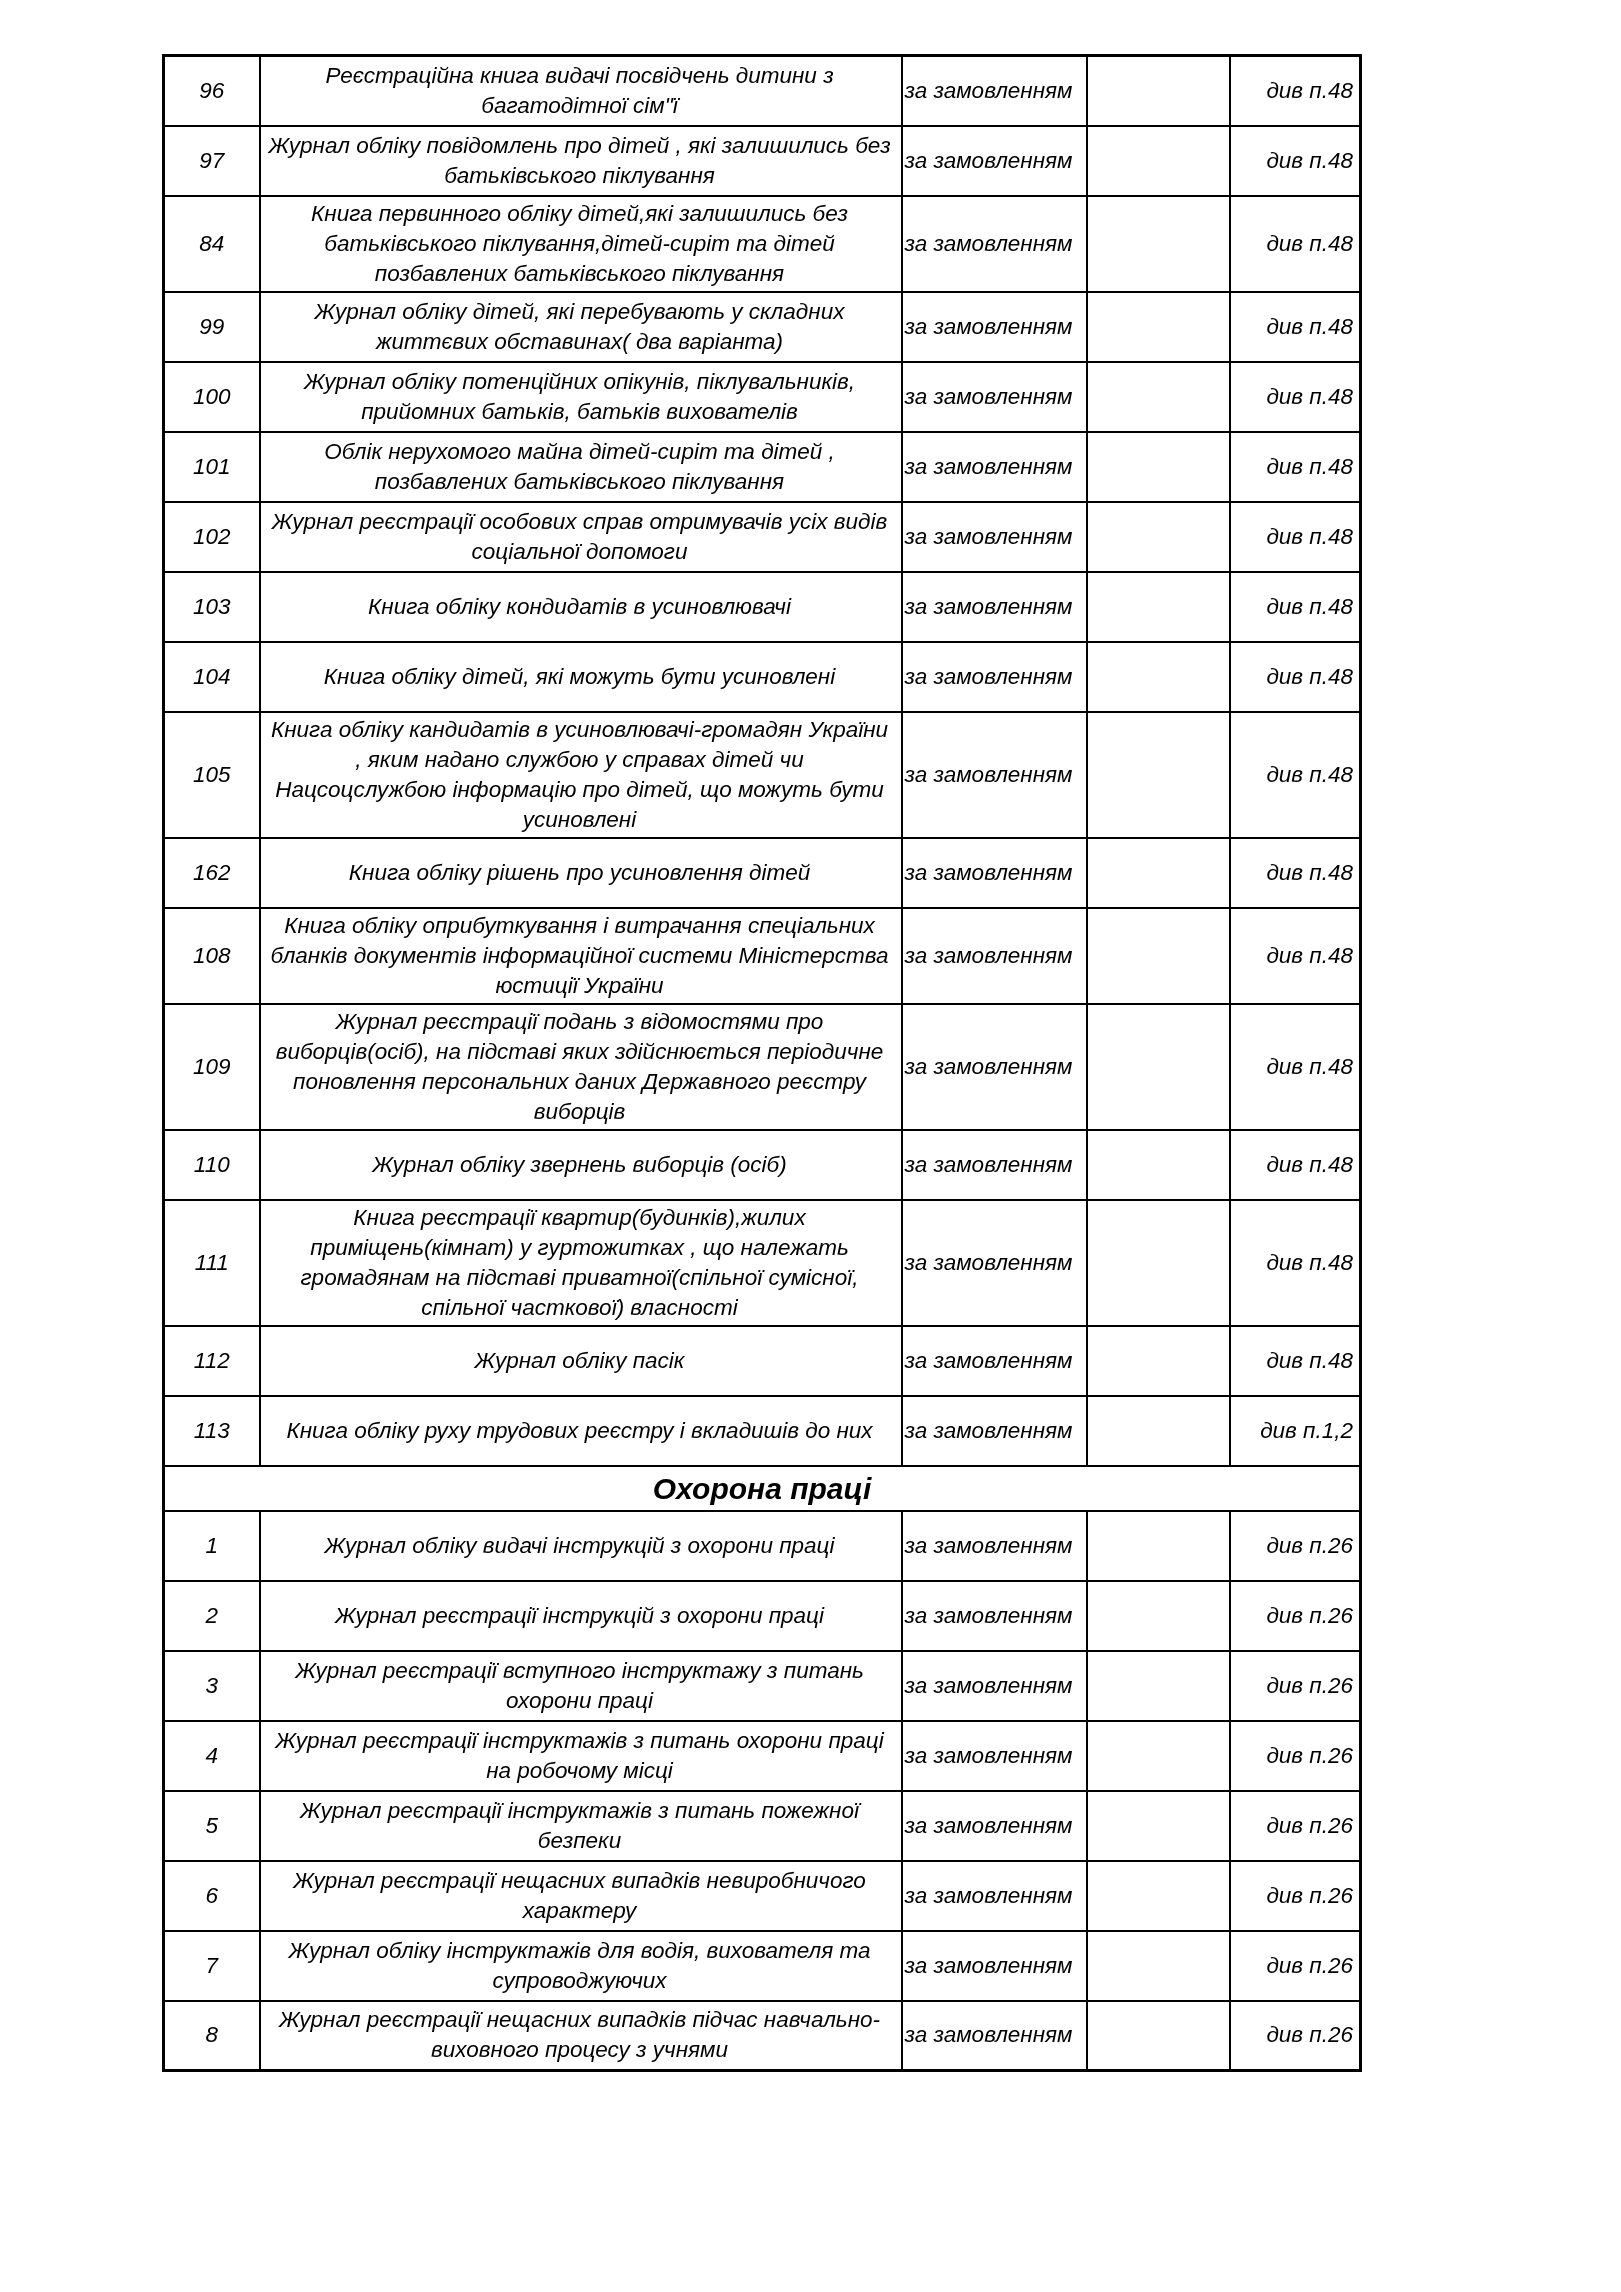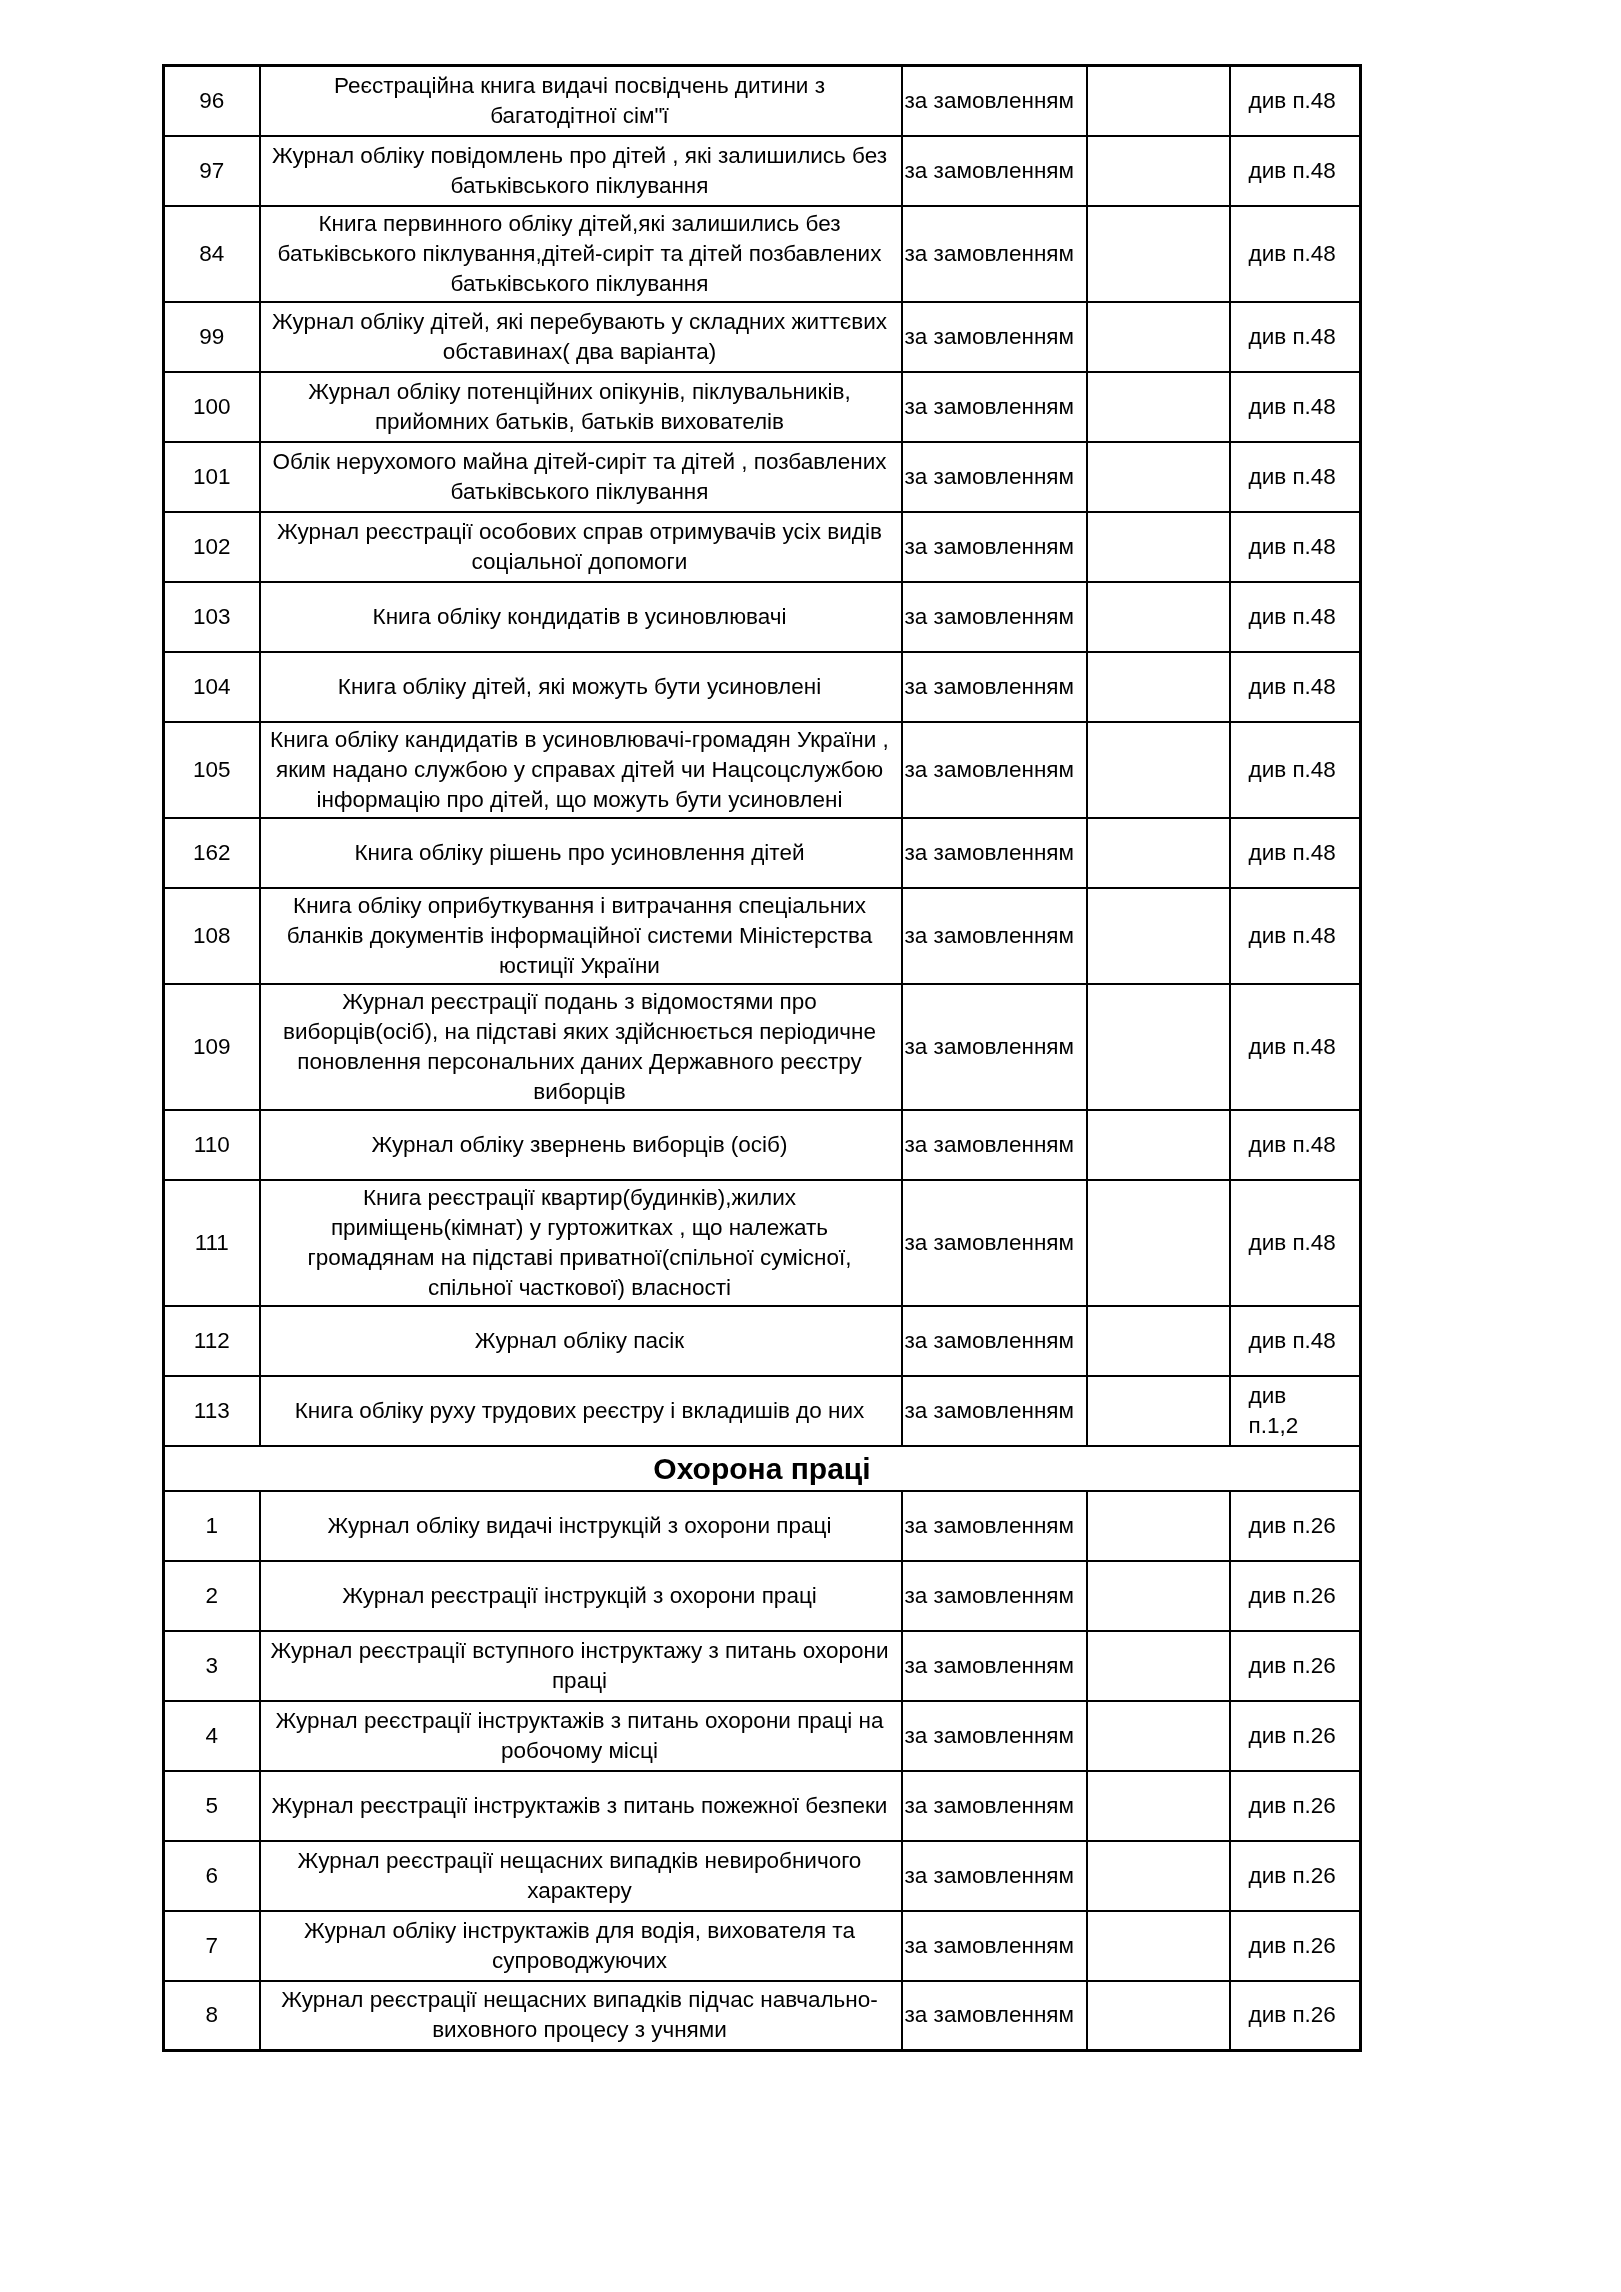--- a/index.html
+++ b/index.html
@@ -12,25 +12,26 @@
     width: 1621px;
     height: 2293px;
     background: #ffffff;
     color: #000000;
     font-family: "Liberation Sans", sans-serif;
     overflow: hidden;
   }
   table.registry {
     position: absolute;
     left: 162px;
-    top: 64px;
+    top: 54px;
     width: 1198px;
     border-collapse: collapse;
     table-layout: fixed;
     border: 3.9px solid #000000;
+    font-style: italic;
   }
   col.c-num   { width: 96px;  }
   col.c-title { width: 642px; }
   col.c-order { width: 185px; }
   col.c-blank { width: 143px; }
   col.c-ref   { width: 131px; }
 
   tr.data-row { height: 70px; }
   td {
     border: 2.9px solid #000000;
@@ -38,21 +39,21 @@
     font-size: 22.5px;
     line-height: 30px;
     padding: 1px 3.9px;
     background: #ffffff;
     word-wrap: break-word;
   }
   td.num   { text-align: center; padding: 1px 2px; }
   td.title { text-align: center;   padding: 2px 9.8px 2px 7.8px; }
   td.order { text-align: left; padding: 1px 2px; }
   td.blank { }
-  td.ref   { text-align: left; padding: 1px 18px; }
+  td.ref   { text-align: right; padding: 1px 6px; }
 
   tr.section-row { height: 45px; }
   tr.section-row td.section-cell {
     font-weight: bold;
     font-size: 30px;
     line-height: 35px;
     text-align: center;
     padding: 2px 3.9px;
   }
 </style>

